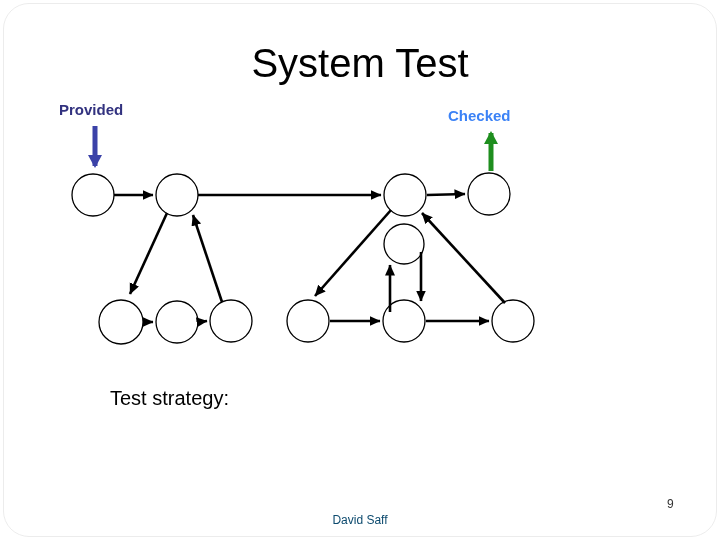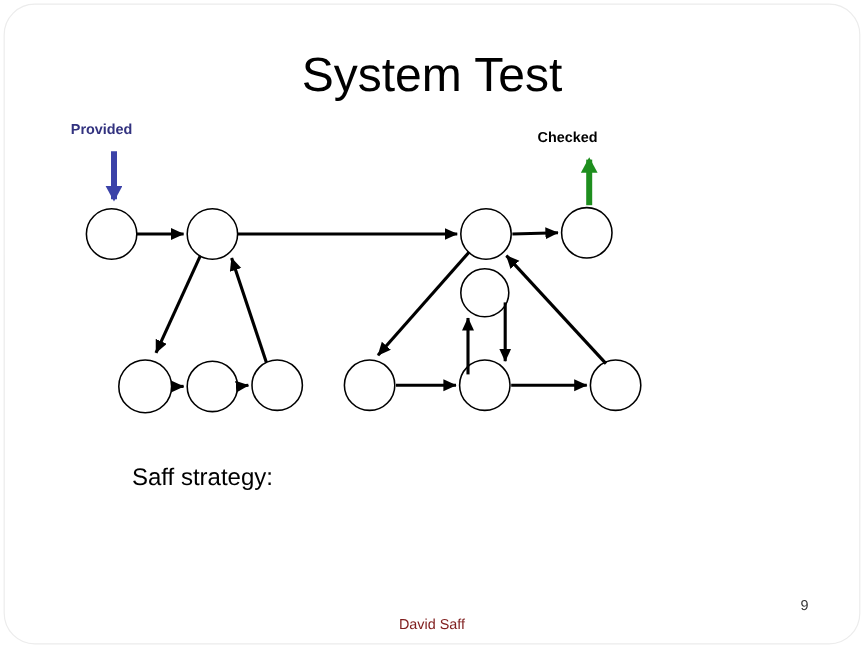--- a/index.html
+++ b/index.html
@@ -27,21 +27,21 @@
     width: 100%;
     margin: 0;
     text-align: center;
     font-size: 40px;
     font-weight: 400;
     color: #000000;
     white-space: nowrap;
   }
   .label {
     position: absolute;
-    font-size: 12px;
+    font-size: 15px;
     font-weight: 700;
     white-space: nowrap;
   }
   .label-provided { left: 59px; top: 101px; }
   .label-checked  { left: 448px; top: 107px; }
   #diagram-svg { position: absolute; left: 0; top: 0; }
   .body-text {
     position: absolute;
     left: 110px;
     top: 385px;
@@ -58,33 +58,33 @@
     font-size: 12px;
     color: #333333;
   }
   .footer-author {
     position: absolute;
     left: 0;
     top: 513px;
     width: 720px;
     text-align: center;
     font-size: 12px;
-    color: #7f1d1d;
+    color: #0c4a6e;
   }
 </style>
 </head>
 <body>
 
 <div class="slide">
   <div class="slide-border"></div>
 
   <h1 class="title">System Test</h1>
 
   <div class="label label-provided" style="color: rgb(50, 50, 127);">Provided</div>
-  <div class="label label-checked" style="color: #000000;">Checked</div>
+  <div class="label label-checked" style="color: #3b82f6;">Checked</div>
 
   <svg id="diagram-svg" width="720" height="540" viewBox="0 0 720 540" xmlns="http://www.w3.org/2000/svg">
     <defs>
       <marker id="arrow-black" markerUnits="userSpaceOnUse" markerWidth="13" markerHeight="11" refX="10.5" refY="5" orient="auto">
         <path d="M0,0 L11,5 L0,10 Z" fill="#000000"></path>
       </marker>
       <marker id="arrow-blue" markerUnits="userSpaceOnUse" markerWidth="16" markerHeight="15" refX="11" refY="7" orient="auto">
         <path d="M0,0 L13,7 L0,14 Z" fill="#3b42a8"></path>
       </marker>
       <marker id="arrow-green" markerUnits="userSpaceOnUse" markerWidth="16" markerHeight="15" refX="11" refY="7" orient="auto">
@@ -113,18 +113,18 @@
       <line x1="330" y1="321" x2="380" y2="321" stroke="#000000" stroke-width="2.6" marker-end="url(#arrow-black)"></line>
       <line x1="426" y1="321" x2="489" y2="321" stroke="#000000" stroke-width="2.6" marker-end="url(#arrow-black)"></line>
       <line x1="505" y1="303" x2="422" y2="213" stroke="#000000" stroke-width="2.6" marker-end="url(#arrow-black)"></line>
       <line x1="390" y1="312" x2="390" y2="265" stroke="#000000" stroke-width="2.6" marker-end="url(#arrow-black)"></line>
       <line x1="421" y1="252" x2="421" y2="301" stroke="#000000" stroke-width="2.6" marker-end="url(#arrow-black)"></line>
       <line x1="95" y1="126" x2="95" y2="166" stroke="#3b42a8" stroke-width="5" marker-end="url(#arrow-blue)"></line>
       <line x1="491" y1="171" x2="491" y2="133" stroke="#1e8e1e" stroke-width="5" marker-end="url(#arrow-green)"></line>
     </svg>
 
   <div class="body-text">
-    <div>Saff strategy:</div>
+    <div>Test strategy:</div>
   </div>
 
   <div class="page-number">9</div>
   <div class="footer-author">David Saff</div>
 </div>
 
 </body></html>

